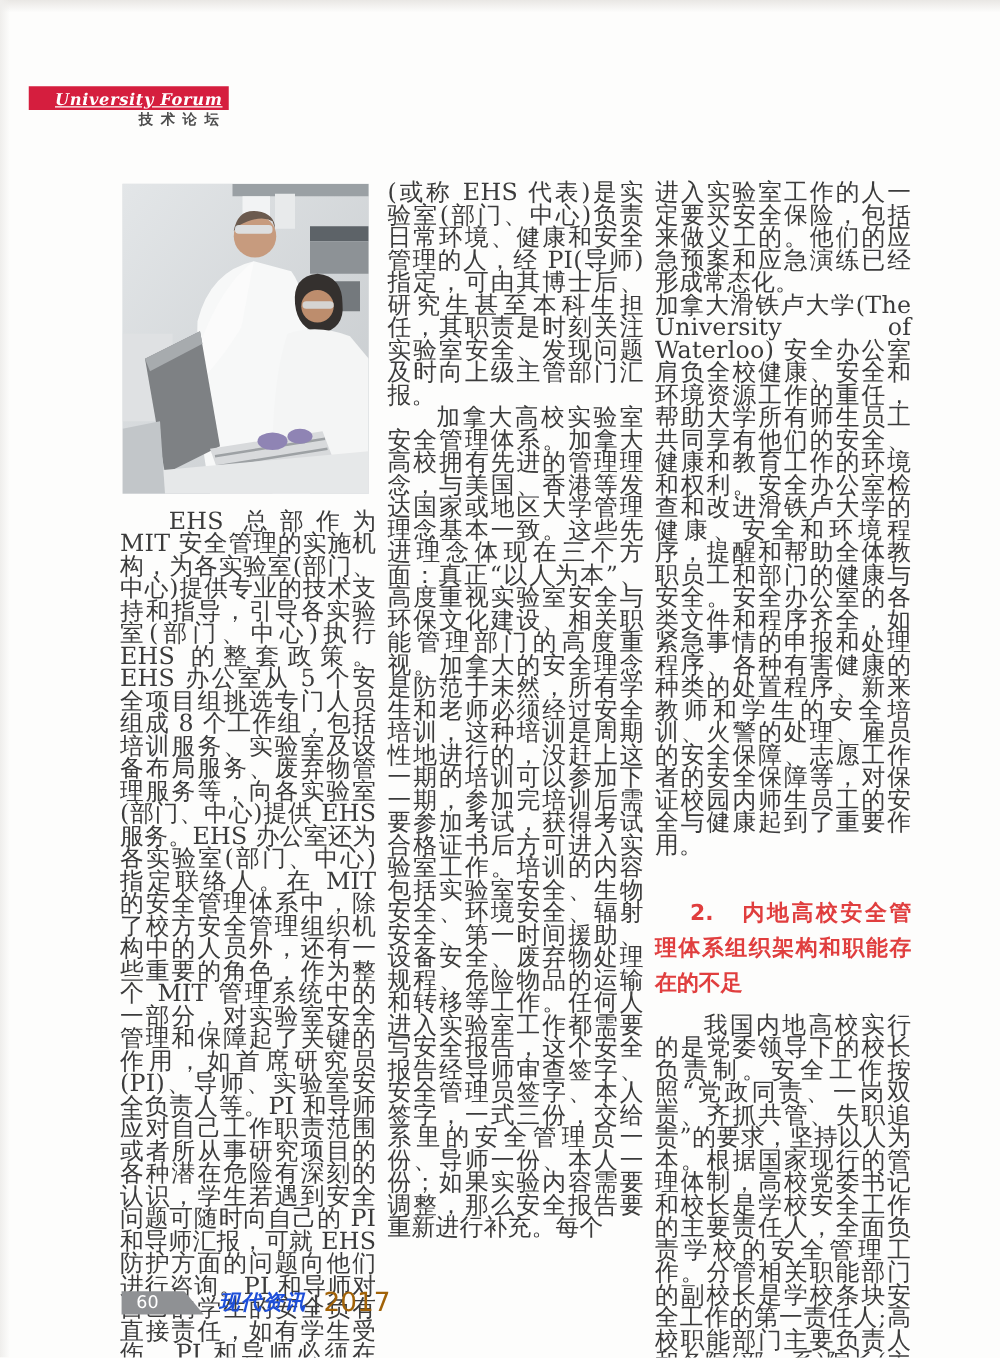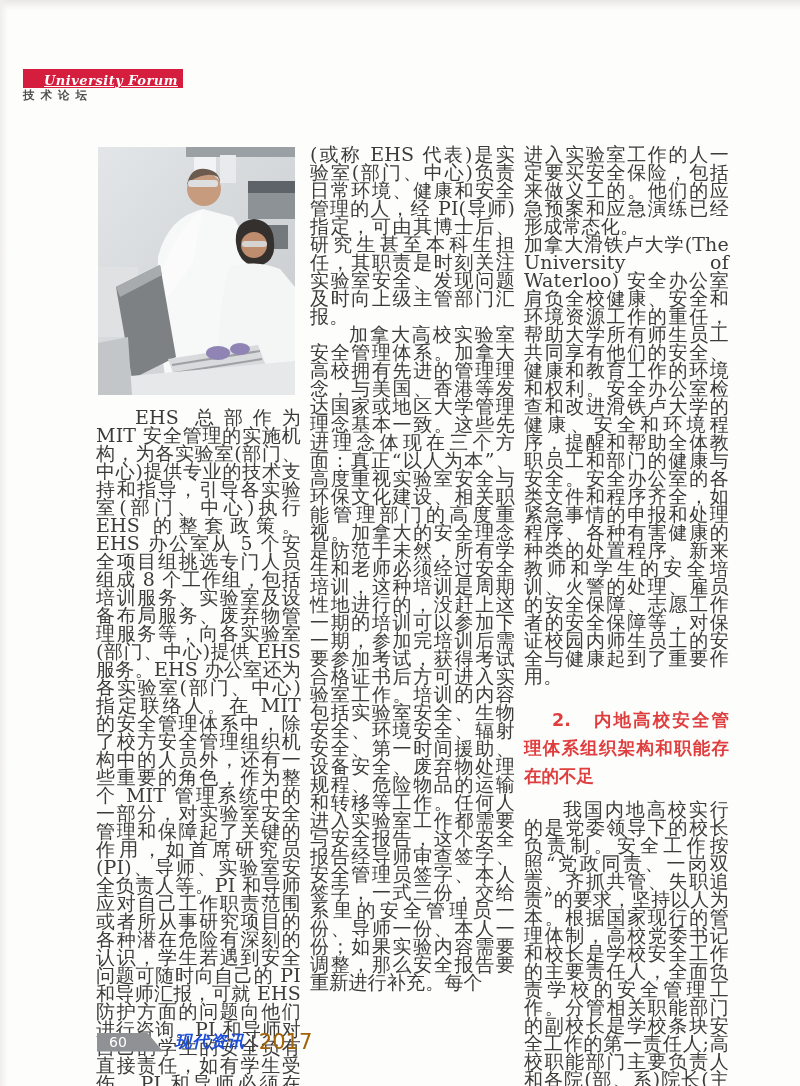--- a/index.html
+++ b/index.html
@@ -12,38 +12,38 @@
   .scan-edge{position:absolute;left:0;top:0;width:800px;height:10px;
     background:linear-gradient(#e9e7e4,rgba(255,255,255,0));pointer-events:none;}
   .scan-edge-left{position:absolute;left:0;top:0;width:8px;height:1086px;
     background:linear-gradient(90deg,#efeeec,rgba(255,255,255,0));pointer-events:none;}
 
   
   .header-band{position:absolute;left:23px;top:69px;width:160px;height:19px;background:#d51e3e;}
   .band-title{position:absolute;right:5px;bottom:0px;color:#ffffff;
     font-style:italic;font-weight:bold;font-size:13px;letter-spacing:.5px;
     text-decoration:underline;white-space:nowrap;}
-  .band-subtitle{position:absolute;left:23px;top:88px;width:158px;text-align:left;
+  .band-subtitle{position:absolute;left:23px;top:88px;width:158px;text-align:right;
     font-size:11.5px;font-weight:bold;letter-spacing:6px;color:#4d4d4d;
     font-family:"DejaVu Sans","Liberation Sans",sans-serif;}
 
   
   .columns{position:absolute;left:96px;top:145px;width:634px;display:flex;gap:9px;}
   .col{width:205px;flex:0 0 205px;}
   .col p{margin:0;font-size:19px;line-height:18px;text-align:justify;
     letter-spacing:.2px;color:#3b3b3b;}
   .col p.indent{text-indent:2.05em;}
 
   
   .photo{margin:2px 0 13px 2px;width:197px;height:248px;display:block;
     background:#d6d9db;overflow:hidden;}
 
   
   .section-heading{color:#e03e3e;font-weight:bold;font-size:17.5px;line-height:28px;
-    margin:21px 0 10px 0;text-align:justify;
+    margin:32px 0 10px 0;text-align:justify;
     font-family:"DejaVu Sans","Liberation Sans",sans-serif;}
   .section-heading .num{margin-left:1.6em;margin-right:1.2em;}
 
   
   .footer{position:absolute;left:97px;top:1031px;height:22px;display:flex;align-items:center;}
   .page-badge{width:66px;height:19px;background:#8f9194;color:#fff;
     clip-path:polygon(0 0,76% 0,100% 100%,0 100%);
     font-family:"DejaVu Sans","Liberation Sans",sans-serif;
     font-size:14px;display:flex;align-items:center;justify-content:flex-start;
     padding-left:12px;box-sizing:border-box;}

